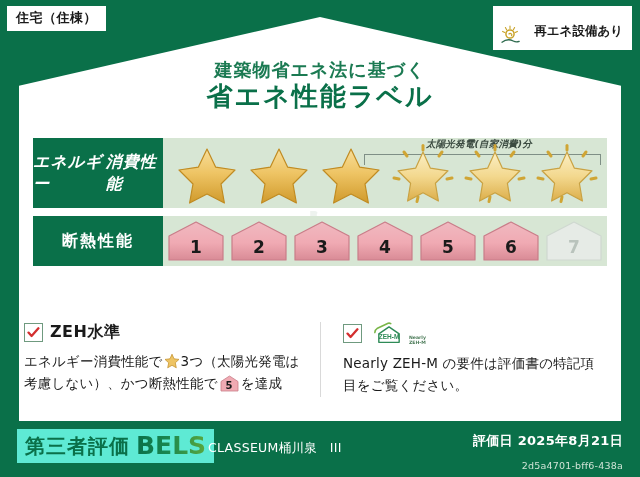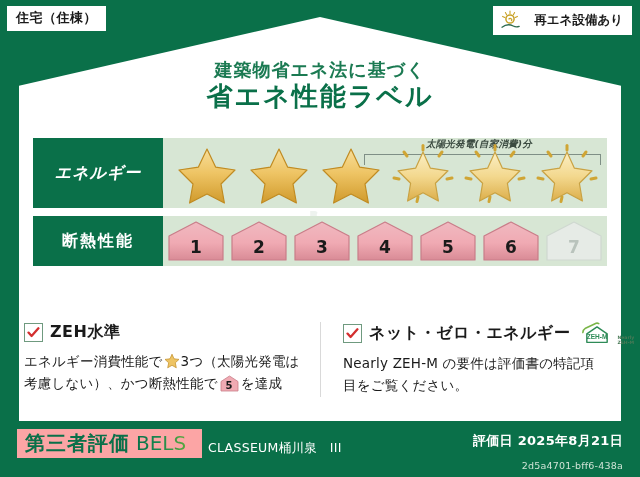--- a/index.html
+++ b/index.html
@@ -23,22 +23,22 @@
     position:absolute;left:7px;top:6px;
     background:#ffffff;color:#1a1a1a;
     font-size:13px;font-weight:bold;letter-spacing:.5px;
     padding:5px 9px 7px 9px;line-height:1;
     white-space:nowrap;
   }
   
   .badge{
     position:absolute;right:8px;top:6px;
     background:#ffffff;
-    padding:4px 9px 5px 7px;
-    display:flex;align-items:center;gap:12px;
+    padding:19px 9px 5px 7px;
+    display:flex;gap:12px;
     white-space:nowrap;
   }
   .badge .btxt{font-size:12.5px;font-weight:bold;color:#1a1a1a;line-height:1;}
   .sun-ico{width:22px;height:20px;display:block;}
 
   
   .t-sub{
     position:absolute;left:0;right:0;top:58px;text-align:center;
     font-size:18px;font-weight:bold;color:#1b7a52;letter-spacing:1px;
   }
@@ -109,26 +109,26 @@
   .inl-house{display:inline-block;vertical-align:-4px;width:19px;height:17px;position:relative;margin:0 2px;}
   .inl-house svg{display:block;width:19px;height:17px;}
   .inl-house i{position:absolute;left:0;right:0;bottom:1px;text-align:center;font-style:normal;font-size:10px;font-weight:bold;color:#1a1a1a;line-height:1;}
   .zehm-logo{display:flex;align-items:flex-end;gap:2px;margin-left:2px;}
   .zehm-logo svg{display:block;}
   .zehm-sub{font-size:4.6px;color:#4a7a57;font-weight:bold;line-height:1.12;letter-spacing:0;}
 
   
   .footer{position:absolute;left:0;right:0;bottom:0;height:56px;}
   .bels{
-    position:absolute;left:17px;top:8px;background:#fca5a5;
-    padding:4px 16px 5px 8px;display:flex;align-items:center;gap:6px;line-height:1;
+    position:absolute;left:17px;top:8px;background:#5eead4;
+    padding:4px 8px 5px 8px;display:flex;align-items:center;gap:6px;line-height:1;
   }
   .bels .b1{font-size:20px;font-weight:bold;color:#0a7049;letter-spacing:1px;}
   .bels .b2{
-    font-size:20px;font-weight:normal;letter-spacing:0px;
+    font-size:25px;font-weight:bold;letter-spacing:0px;
     background:linear-gradient(90deg,#0a7049 0%,#19874f 45%,#5aa83e 100%);
     -webkit-background-clip:text;background-clip:text;color:transparent;
   }
   .bldg{position:absolute;left:208px;top:19px;font-size:12.5px;color:#ffffff;letter-spacing:.3px;white-space:nowrap;}
   .fdate{position:absolute;right:17px;top:11px;text-align:right;}
   .fdate .d1{font-size:13px;color:#ffffff;font-weight:bold;letter-spacing:.3px;}
   .fdate .d2{font-size:9.5px;color:#cfe3d6;margin-top:10px;letter-spacing:.2px;}
 </style>
 </head>
 <body>
@@ -160,20 +160,21 @@
   </div>
 
   <div class="t-sub">建築物省エネ法に基づく</div>
   <div class="t-main">省エネ性能ラベル</div>
 
   <div class="rows">
 
     <div class="row row-energy">
       <div class="rlabel">
         <span>エネルギー</span>
+        <span>消費性能</span>
       </div>
       <div class="rbody">
         <div class="bracket-lab">太陽光発電(自家消費)分</div>
         <div class="bracket"></div>
         <div class="stars">
 
           <span class="star-wrap">
             <svg viewBox="0 0 66 60">
                 <defs>
                   <linearGradient id="gA" x1="0" y1="0" x2="0" y2="1">
@@ -337,21 +338,20 @@
       </div>
     </div>
 
     <div class="zeh right">
       <div class="zeh-head">
         <span class="chk">
           <svg viewBox="0 0 13 13">
               <path d="M1.5 6.6 L4.6 10 L11.4 2.3" fill="none" stroke="#d32f2f" stroke-width="2.3" stroke-linecap="round" stroke-linejoin="round"></path>
             </svg>
         </span>
-        <span class="zeh-title">ネット・ゼロ・エネルギー</span>
         <span class="zehm-logo">
           <svg viewBox="0 0 40 26" width="36" height="23">
             <path d="M4 12 Q4 9 7 7 L19 1.5 Q20.5 1 22 1.8" fill="none" stroke="#7ab648" stroke-width="1.8" stroke-linecap="round"></path>
             <path d="M8.5 13.5 L20 5.5 L31.5 13.5 L31.5 23 L8.5 23 Z" fill="none" stroke="#2e8b57" stroke-width="1.6" stroke-linejoin="round"></path>
             <text x="20" y="19" font-family="'Liberation Sans',sans-serif" font-size="7.4" font-weight="bold" fill="#2e8b57" text-anchor="middle">ZEH-M</text>
           </svg>
           <span class="zehm-sub">
             <span>Nearly</span><br>
             <span>ZEH-M</span>
           </span>

